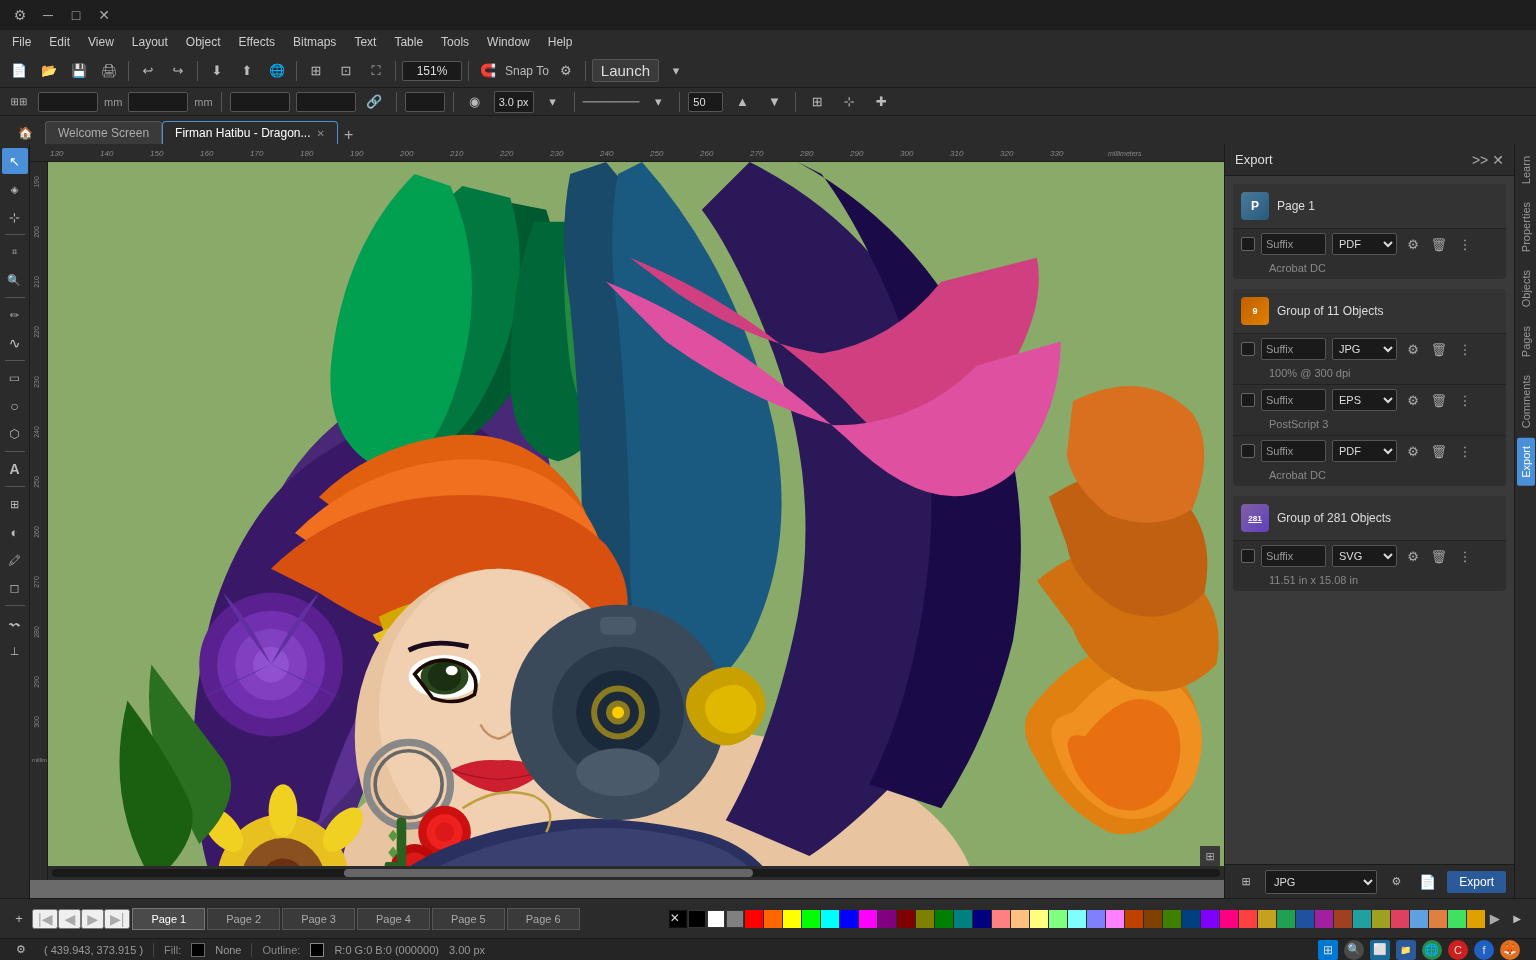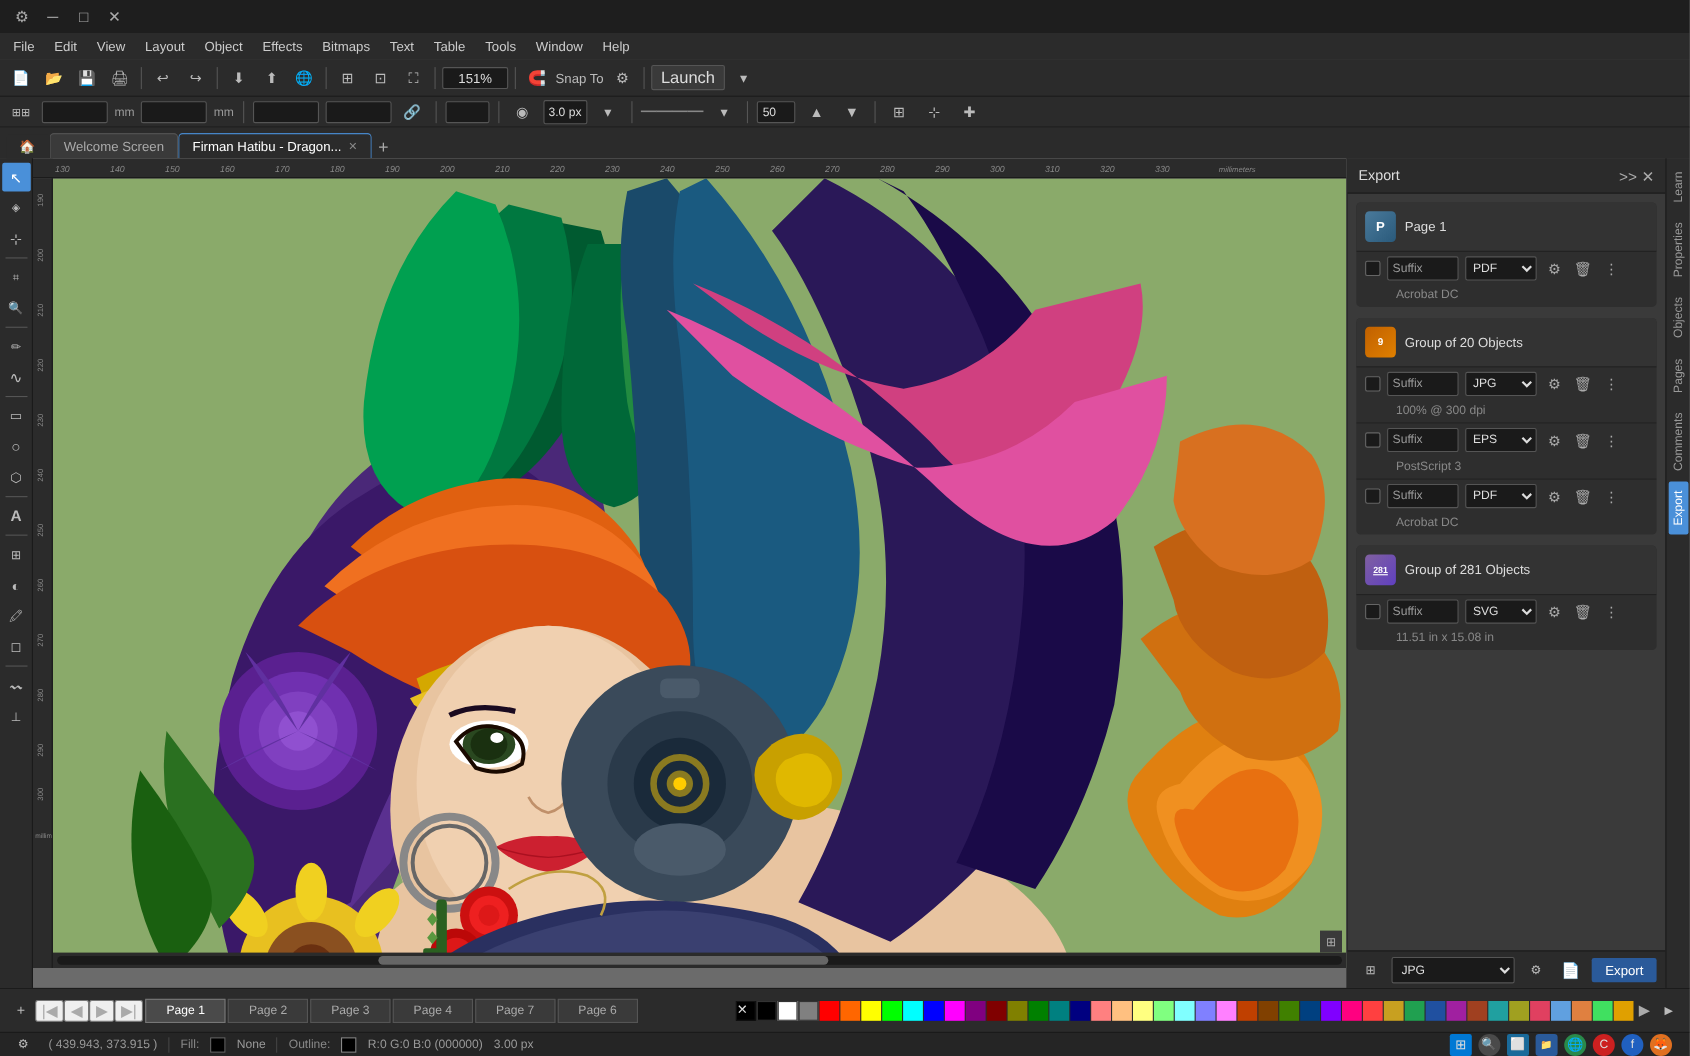--- a/index.html
+++ b/index.html
@@ -689,21 +689,21 @@
           <div class="row-icon-btn">⚙</div>
           <div class="row-icon-btn">🗑</div>
           <div class="row-icon-btn">⋮</div>
         </div>
         <div class="export-sublabel">Acrobat DC</div>
       </div>
 
       <div class="export-group">
         <div class="export-group-header">
           <div class="group-icon group-icon-multi" style="font-size:9px;">9</div>
-          <span class="group-title">Group of 20 Objects</span>
+          <span class="group-title">Group of 11 Objects</span>
         </div>
 
         <div class="export-row">
           <div class="export-checkbox"></div>
           <input class="suffix-input" value="Suffix" style="">
           <select class="format-select">
             <option>JPG</option><option>PDF</option><option>EPS</option><option>SVG</option><option>PNG</option>
           </select>
           <div class="row-icon-btn">⚙</div>
           <div class="row-icon-btn">🗑</div>
@@ -782,21 +782,21 @@
 <div class="page-tabs">
   <button class="toolbar-btn">+</button>
   <button class="page-nav-btn">|◀</button>
   <button class="page-nav-btn">◀</button>
   <button class="page-nav-btn">▶</button>
   <button class="page-nav-btn">▶|</button>
   <div class="page-tab active">Page 1</div>
   <div class="page-tab">Page 2</div>
   <div class="page-tab">Page 3</div>
   <div class="page-tab">Page 4</div>
-  <div class="page-tab">Page 7</div>
+  <div class="page-tab">Page 5</div>
   <div class="page-tab">Page 6</div>
   <div style="flex:1;"></div>
 
   <div style="display:flex;align-items:center;gap:1px;">
     <div style="width:18px;height:18px;background:#000;border:1px solid #111;cursor:pointer;flex-shrink:0;" title="None">✕</div>
     <div style="width:18px;height:18px;background:#000000;cursor:pointer;flex-shrink:0;border:1px solid #333;"></div>
     <div style="width:18px;height:18px;background:#ffffff;cursor:pointer;flex-shrink:0;border:1px solid #333;"></div>
     <div style="width:18px;height:18px;background:#808080;cursor:pointer;flex-shrink:0;border:1px solid #333;"></div>
     <div style="width:18px;height:18px;background:#ff0000;cursor:pointer;flex-shrink:0;"></div>
     <div style="width:18px;height:18px;background:#ff6600;cursor:pointer;flex-shrink:0;"></div>

